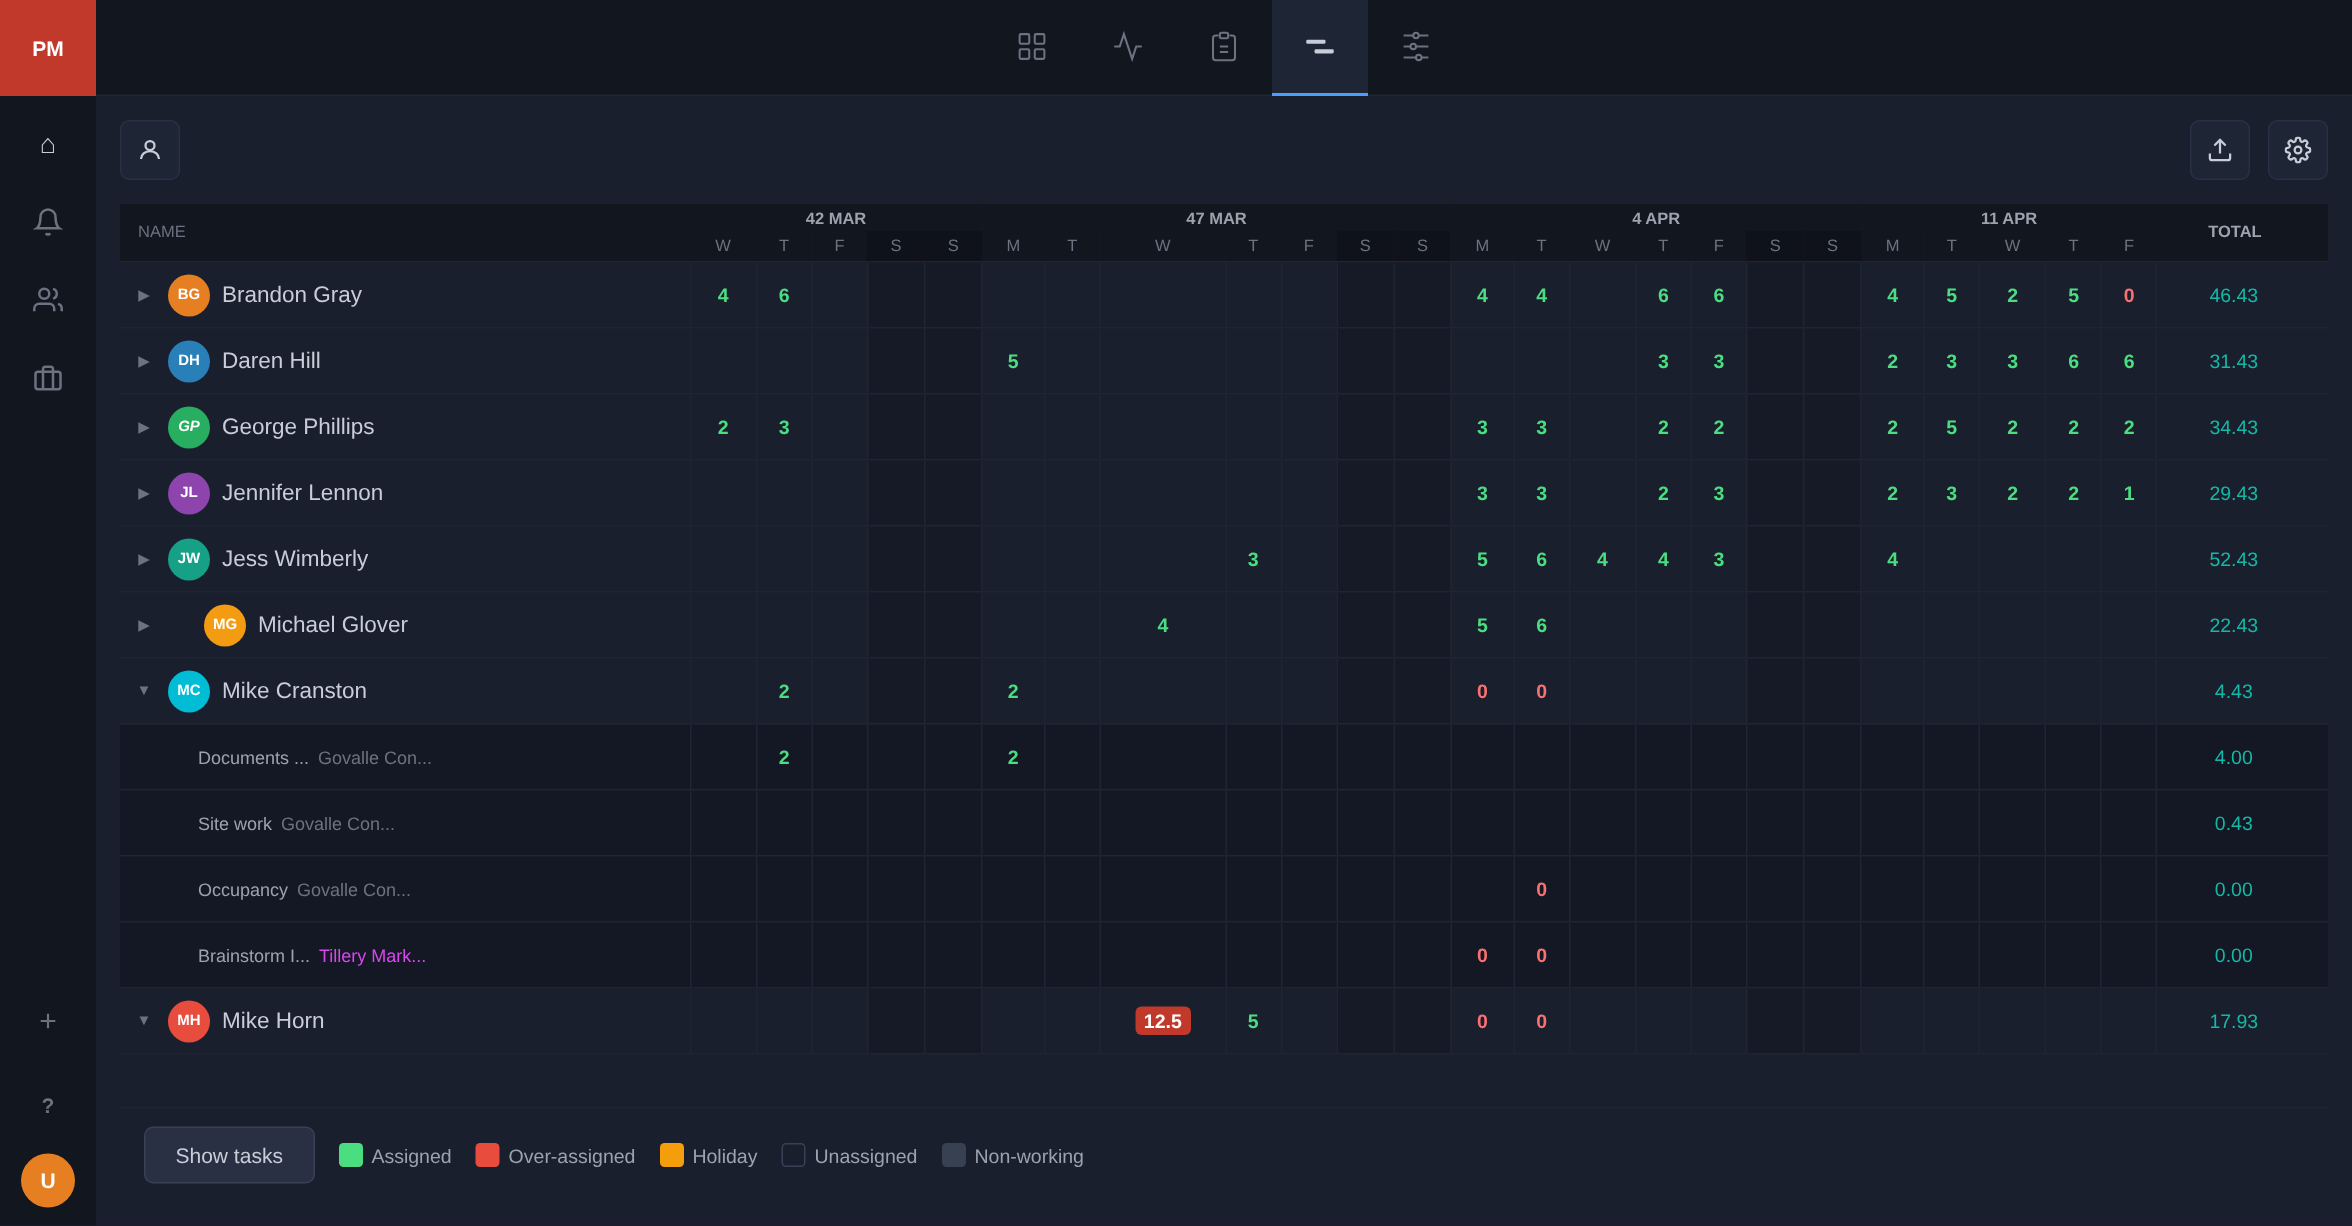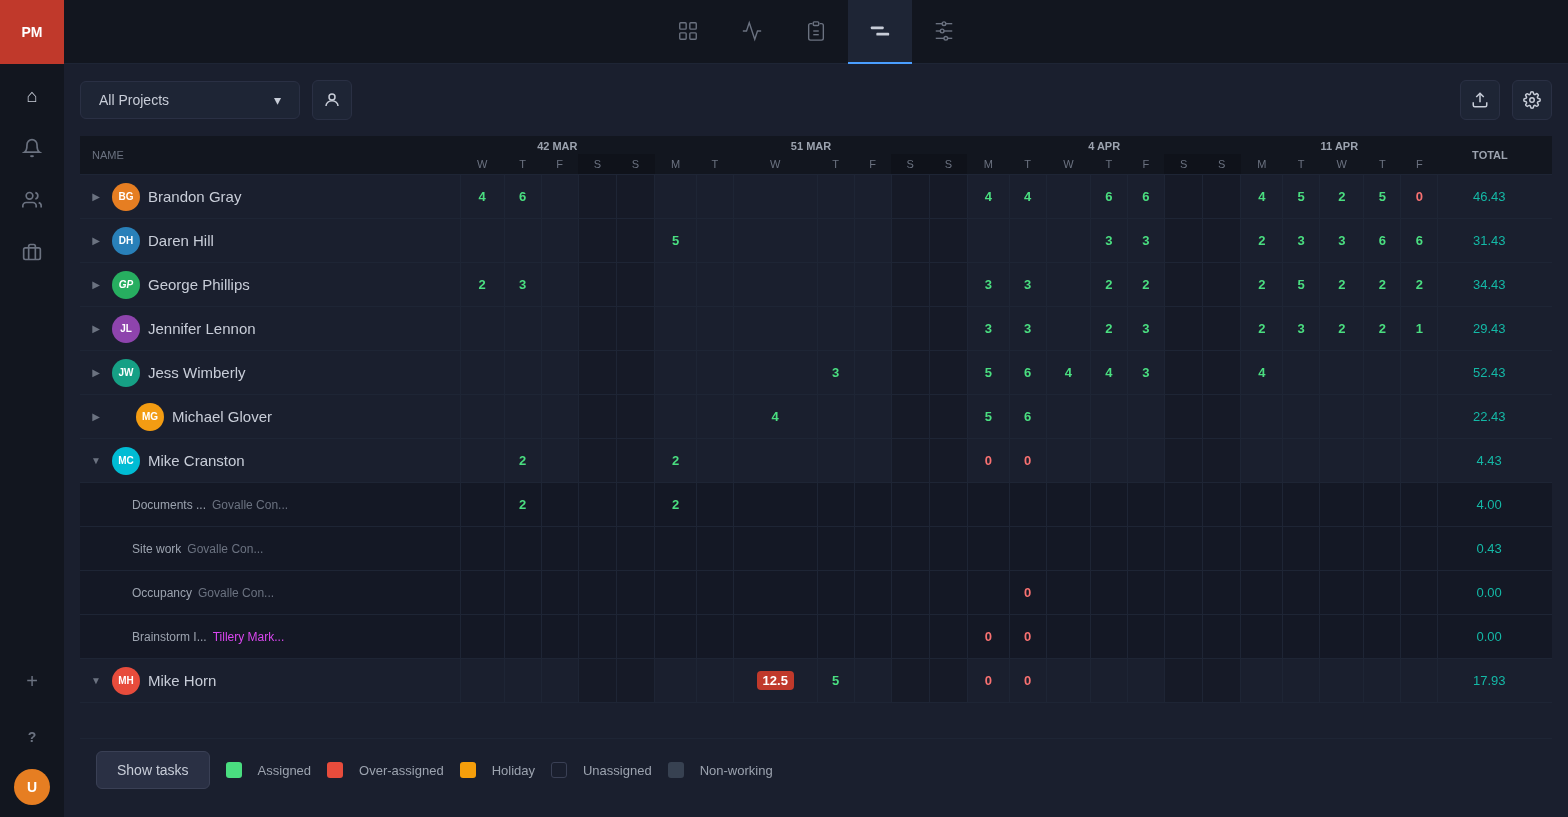--- a/index.html
+++ b/index.html
@@ -337,21 +337,21 @@
       border: 1px solid #3a4055;
       border-radius: 6px;
       color: #c8cdd8;
       cursor: pointer;
       font-size: 14px;
       font-weight: 500;
     }
     .legend-item {
       display: flex;
       align-items: center;
-      gap: 16px;
+      gap: 6px;
       font-size: 13px;
       color: #9ca3af;
     }
     .legend-box {
       width: 16px;
       height: 16px;
       border-radius: 3px;
       flex-shrink: 0;
     }
     .legend-green { background: #4ade80; }
@@ -436,24 +436,20 @@
           <circle cx="12" cy="4" r="2"></circle>
           <circle cx="10" cy="12" r="2"></circle>
           <circle cx="14" cy="20" r="2"></circle>
         </svg>
     </div>
   </div>
 
   <div class="content">
 
     <div class="filter-row">
-      <div class="dropdown-projects">
-        <span>All Projects</span>
-        <span style="margin-left:12px;">▾</span>
-      </div>
       <div class="user-filter-btn">
         <svg width="18" height="18" viewBox="0 0 24 24" fill="none" stroke="currentColor" stroke-width="2">
             <circle cx="12" cy="8" r="4"></circle>
             <path d="M4 20c0-4 3.6-7 8-7s8 3 8 7"></path>
           </svg>
       </div>
       <div class="spacer"></div>
       <div class="action-btn">
         <svg width="18" height="18" viewBox="0 0 24 24" fill="none" stroke="currentColor" stroke-width="2">
             <path d="M21 15v4a2 2 0 0 1-2 2H5a2 2 0 0 1-2-2v-4"></path>
@@ -468,21 +464,21 @@
           </svg>
       </div>
     </div>
 
     <div class="table-container">
       <table>
         <thead>
           <tr class="week-group-header">
             <th class="name-col" rowspan="2">NAME</th>
             <th colspan="5" class="week-header">42 MAR</th>
-            <th colspan="7" class="week-header">51 MAR</th>
+            <th colspan="7" class="week-header">47 MAR</th>
             <th colspan="7" class="week-header">4 APR</th>
             <th colspan="5" class="week-header">11 APR</th>
             <th rowspan="2" class="total-col">TOTAL</th>
           </tr>
           <tr>
             <th>W</th>
             <th>T</th>
             <th>F</th>
             <th class="weekend">S</th>
             <th class="weekend">S</th>

